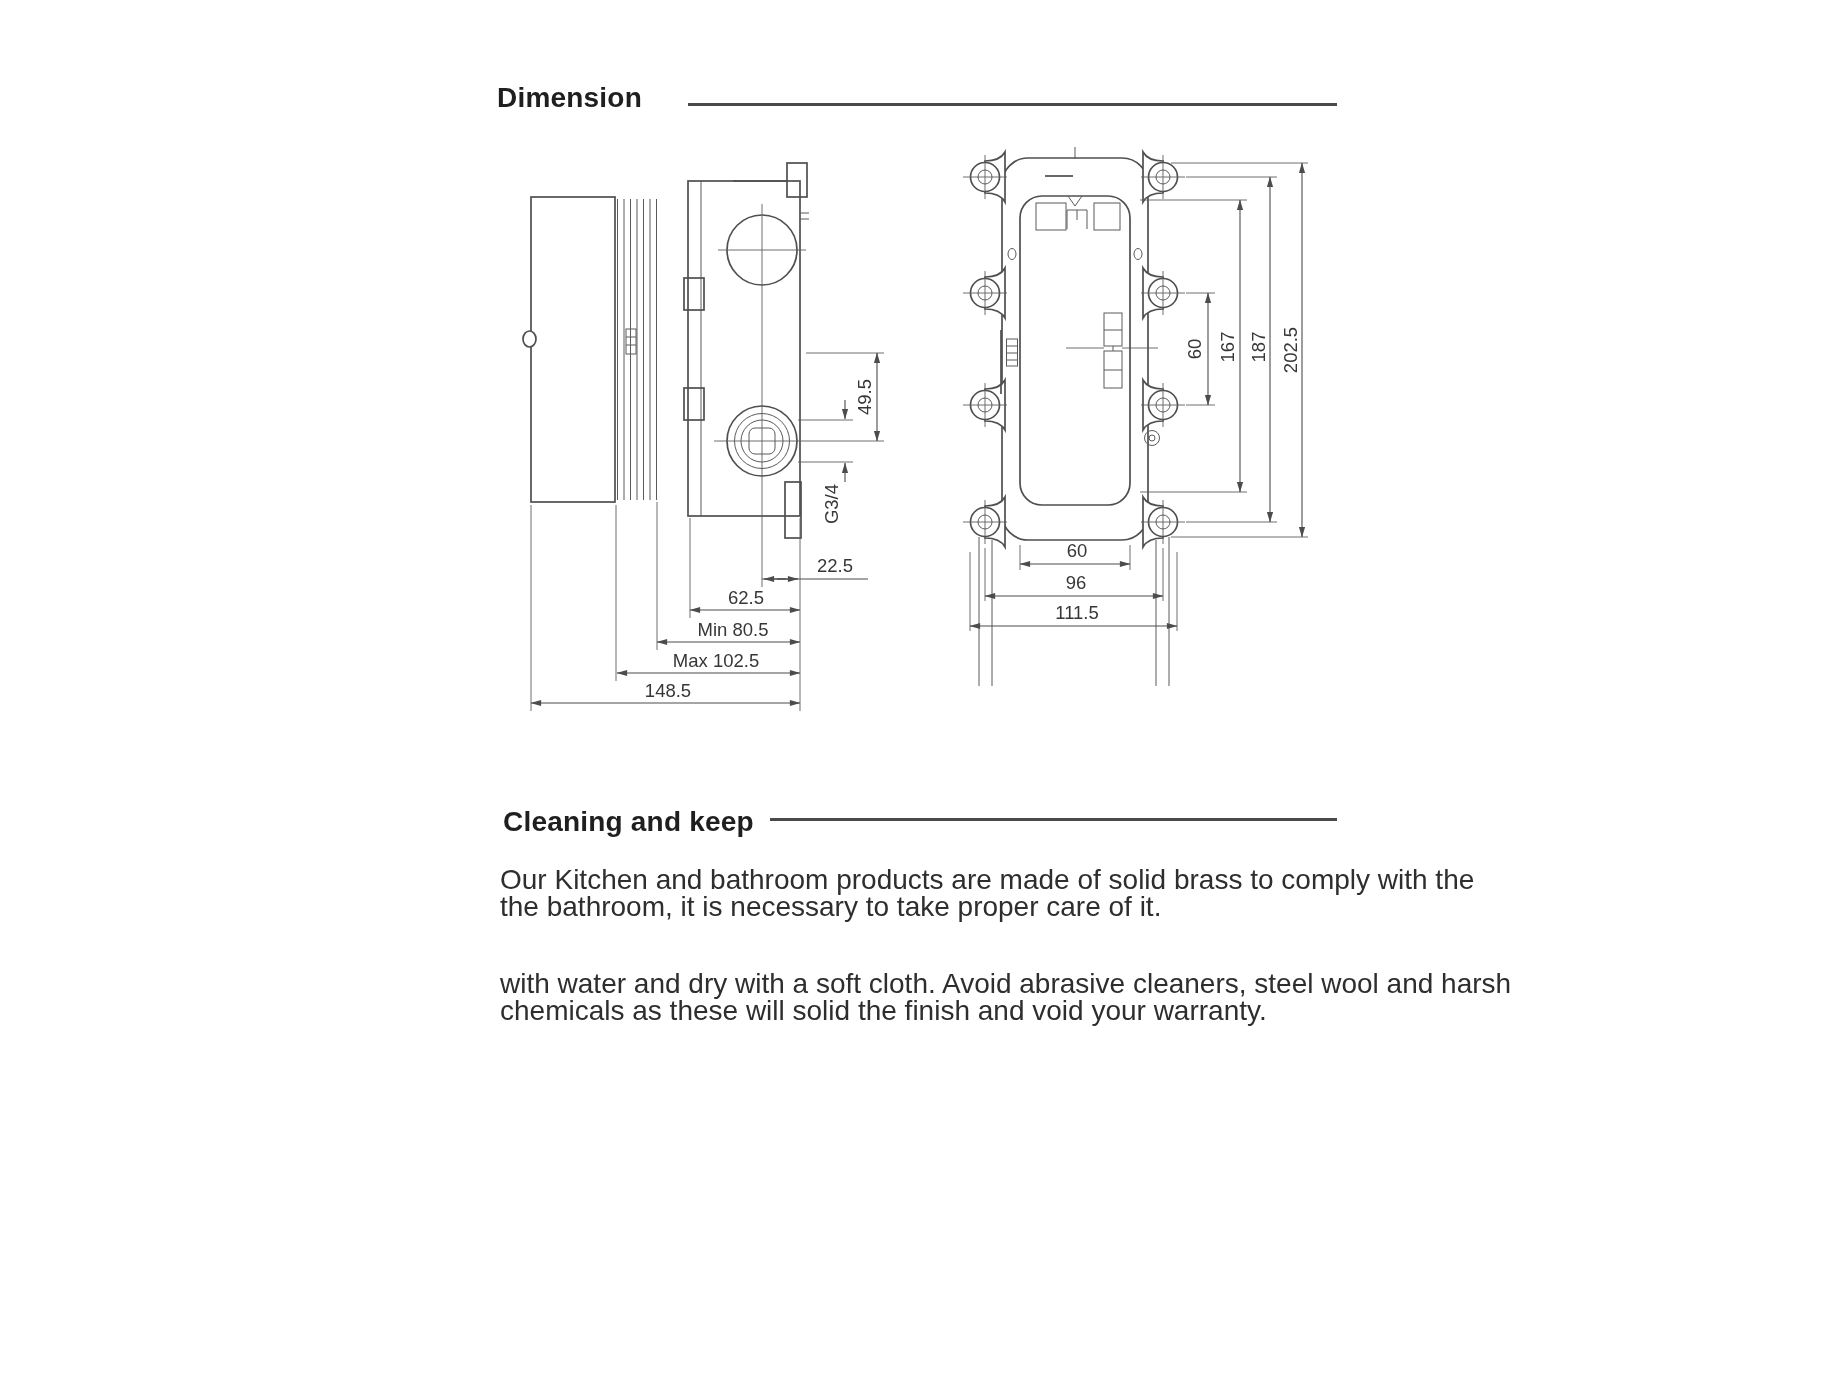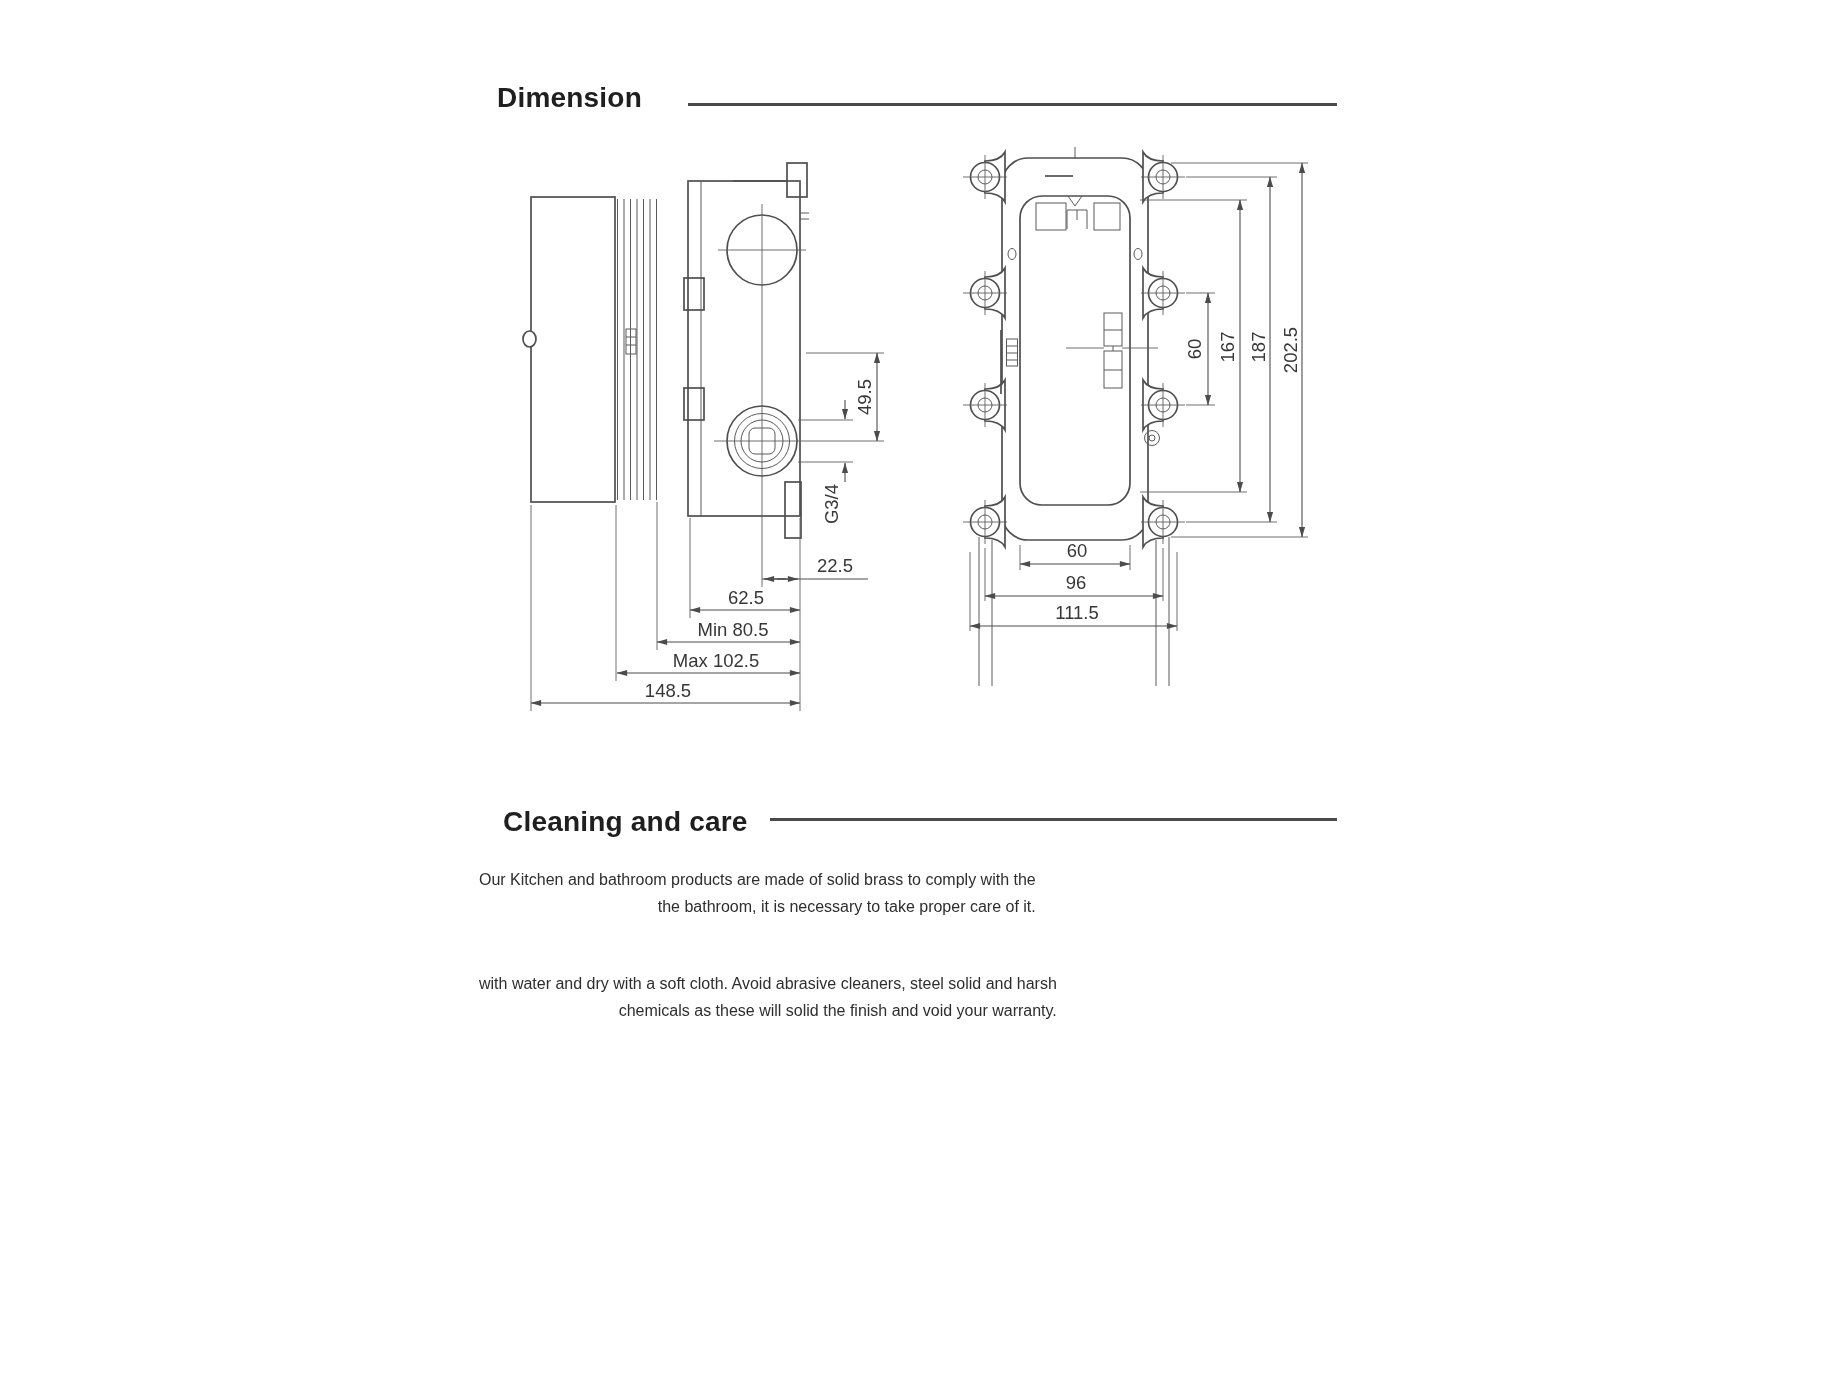--- a/index.html
+++ b/index.html
@@ -6,21 +6,21 @@
   .page {
     position:relative; width:1840px; height:1380px; background:#ffffff;
     font-family:"Liberation Sans", sans-serif; overflow:hidden;
     filter: blur(0.35px);
   }
   .sec-title {
     position:absolute; font-weight:bold; font-size:28px; color:#1f1f1f;
     letter-spacing:0.2px; white-space:nowrap;
   }
   .rule { position:absolute; height:3px; background:#4a4a4a; }
-  .para { position:absolute; left:479px; color:#2e2e2e; font-size:16px; line-height:27px;text-align:right; }
+  .para { position:absolute; left:500px; color:#2e2e2e; font-size:28px; line-height:27px; }
   .para .ln { white-space:nowrap; }
   svg.drawing { position:absolute; left:440px; top:120px; }
   .ol { fill:none; stroke:#4f4f4f; stroke-width:1.7; }
   .olw { fill:#ffffff; stroke:#4f4f4f; stroke-width:1.7; }
   .th { fill:none; stroke:#5a5a5a; stroke-width:1; }
   .cl { fill:none; stroke:#5f5f5f; stroke-width:0.9; }
   .dm { fill:none; stroke:#4c4c4c; stroke-width:1.1; }
   .dt { fill:#373737; font-size:18.5px; font-family:"Liberation Sans",sans-serif; }
 </style>
 </head>
@@ -216,26 +216,26 @@
         <line class="dm" x1="1270" y1="177" x2="1270" y2="522" marker-start="url(#arr)" marker-end="url(#arr)"></line>
         <text class="dt" text-anchor="middle" transform="rotate(-90 1265 347)" x="1265" y="347">187</text>
       </g>
       <g>
         <line class="dm" x1="1302" y1="163" x2="1302" y2="537" marker-start="url(#arr)" marker-end="url(#arr)"></line>
         <text class="dt" text-anchor="middle" transform="rotate(-90 1297 350)" x="1297" y="350">202.5</text>
       </g>
     </g>
   </svg>
 
-  <div class="sec-title" style="left:503px; top:806px;">Cleaning and care</div>
+  <div class="sec-title" style="left:503px; top:806px;">Cleaning and keep</div>
   <div class="rule" style="left:770px; top:818px; width:567px;"></div>
 
   <div class="para" style="top:866px;">
     <div class="ln">Our Kitchen and bathroom products are made of solid brass to comply with the</div>
     <div class="ln">the bathroom, it is necessary to take proper care of it.</div>
   </div>
 
   <div class="para" style="top:970px;">
-    <div class="ln">with water and dry with a soft cloth. Avoid abrasive cleaners, steel solid and harsh</div>
+    <div class="ln">with water and dry with a soft cloth. Avoid abrasive cleaners, steel wool and harsh</div>
     <div class="ln">chemicals as these will solid the finish and void your warranty.</div>
   </div>
 
 </div>
 
 </body></html>

